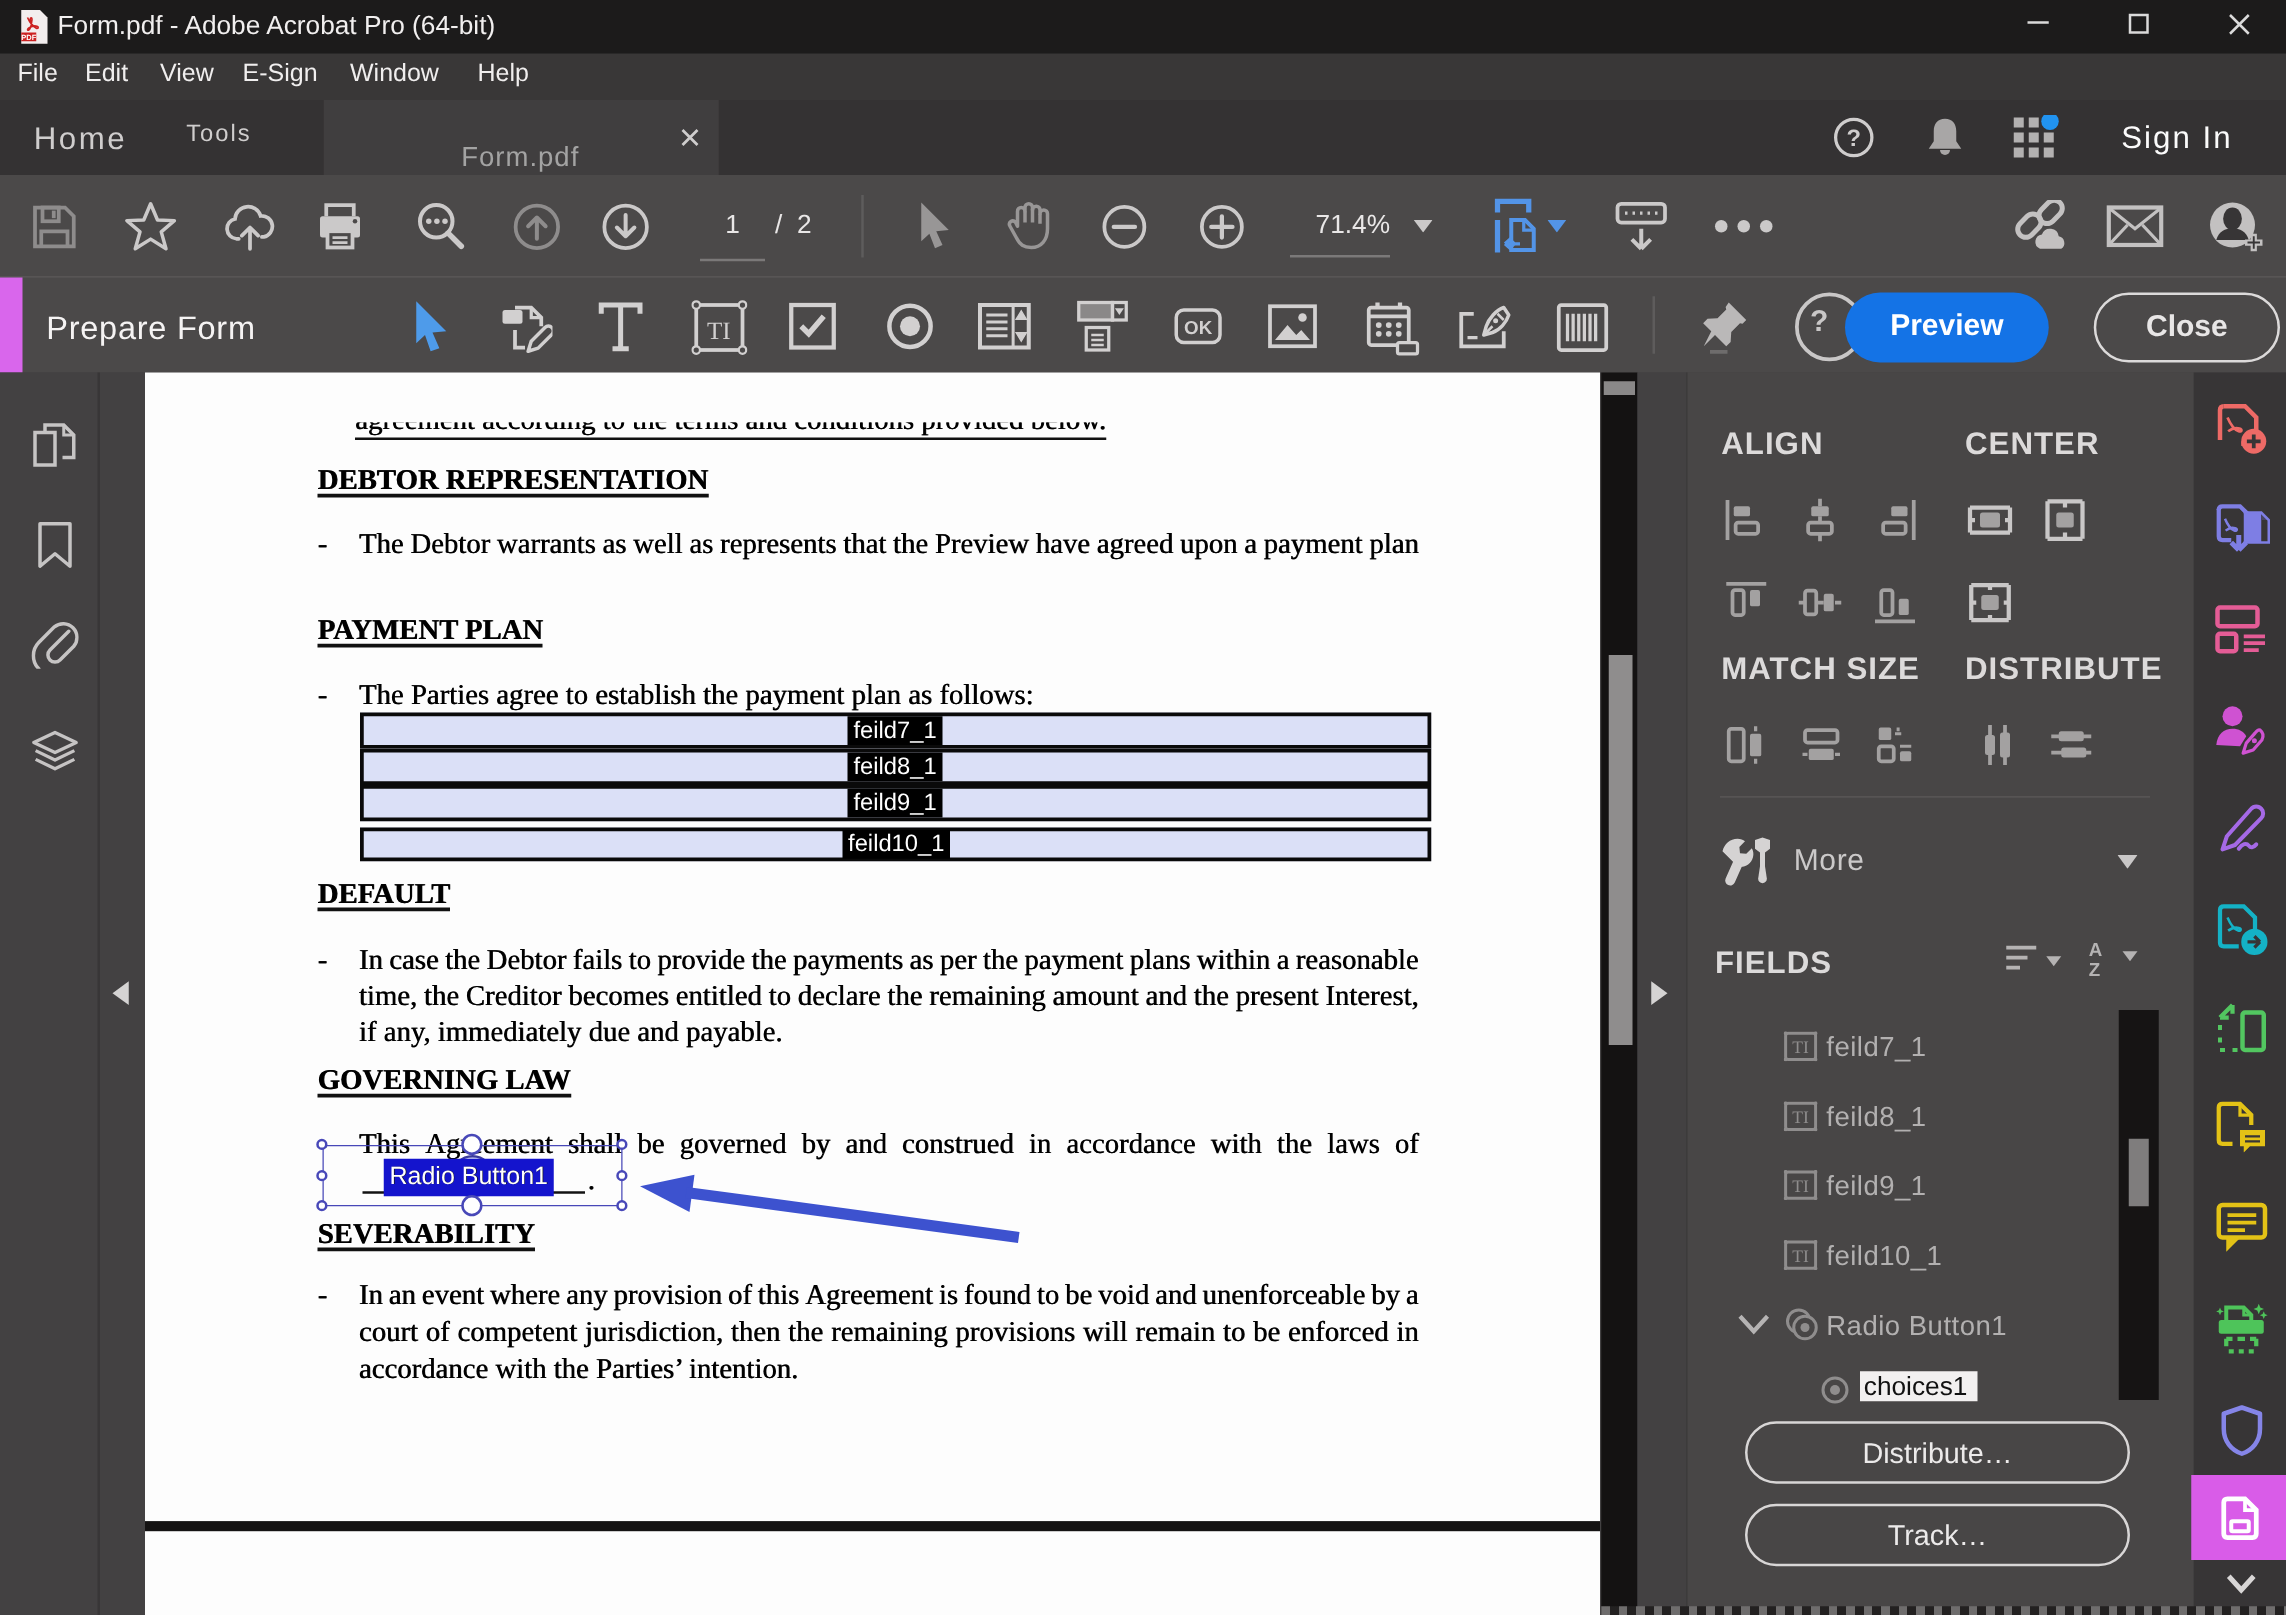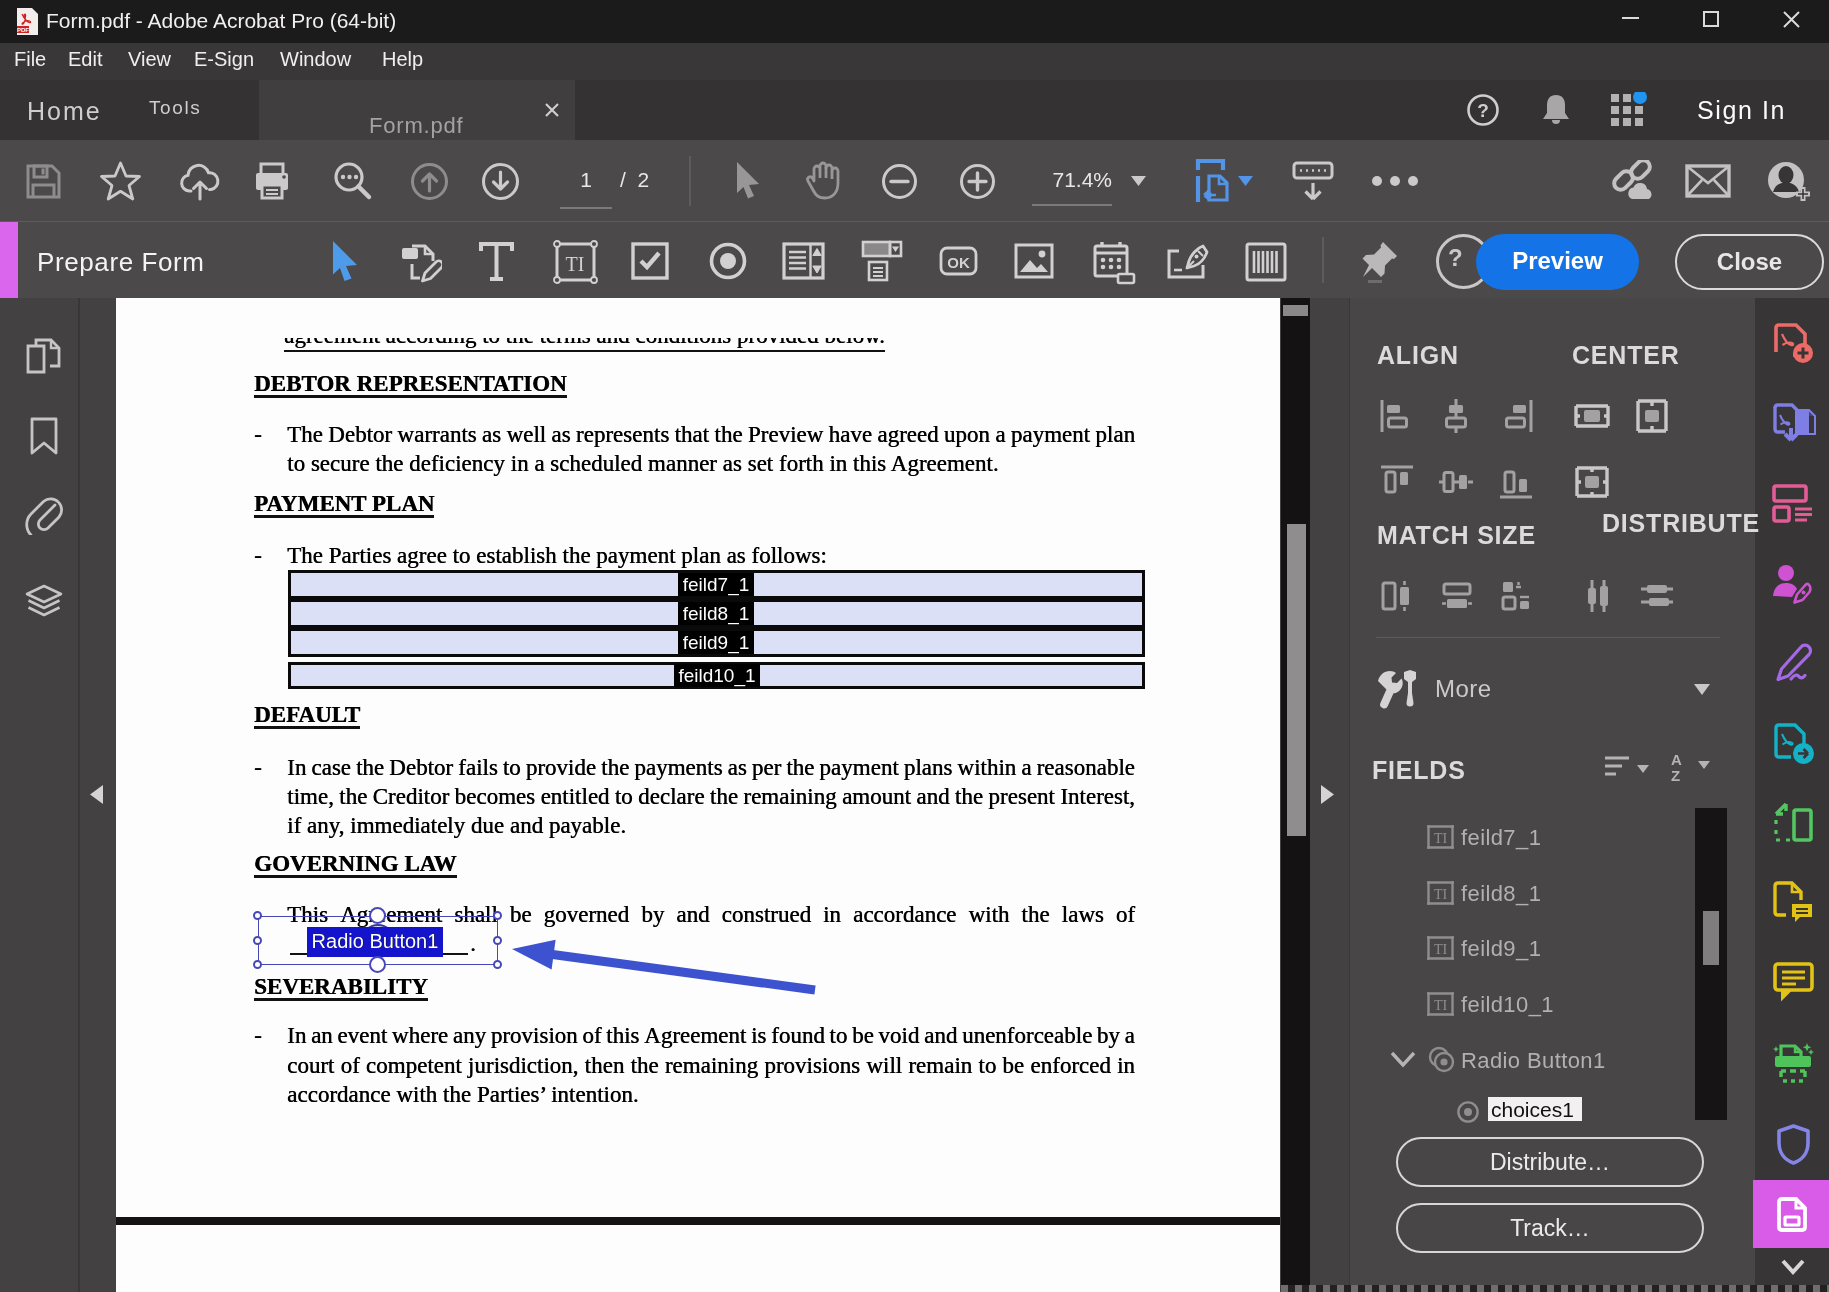--- a/index.html
+++ b/index.html
@@ -370,21 +370,20 @@
           <span>that</span>
           <span>the</span>
           <span>Preview</span>
           <span>have</span>
           <span>agreed</span>
           <span>upon</span>
           <span>a</span>
           <span>payment</span>
           <span>plan</span>
         </div>
-  <div class="dline" style="top:111px;">to secure the deficiency in a scheduled manner as set forth in this Agreement.</div>
 
   <div class="dhead" style="top:155px;">PAYMENT PLAN</div>
   <div class="dash" style="top:203px;">-</div>
   <div class="dline" style="top:203px;">The Parties agree to establish the payment plan as follows:</div>
 
   <div class="frow" style="top:232px;height:29px;"></div>
   <div class="frow" style="top:261px;height:29px;"></div>
   <div class="frow" style="top:290px;height:29px;"></div>
   <div class="frow" style="top:324px;height:27px;"></div>
   <div class="flab" style="left:562px;top:235px;width:76px;height:23px;">feild7_1</div>
@@ -570,21 +569,21 @@
   <path d="M2 33 h32" stroke="#a3a1a1" stroke-width="3"></path>
   <rect x="7" y="8" width="9" height="20" rx="2" class="pico"></rect>
   <rect x="21" y="15" width="8" height="13" rx="1.5" class="pfil"></rect>
 </svg>
 
 <svg class="ico" style="left:1573px;top:464px;" width="38" height="36" viewBox="0 0 38 36">
   <path d="M4 4 h30 M4 4 v28 M34 4 v28 M4 32 h30 M4 18 h4 M30 18 h4 M19 4 v4 M19 28 v4" stroke="#c9c7c7" stroke-width="3.4" fill="none"></path>
   <rect x="12" y="12" width="14" height="12" rx="2" class="pfil" fill="#c9c7c7"></rect>
 </svg>
 <div class="plab" style="left:1377px;top:521px;">MATCH SIZE</div>
-<div class="plab" style="left:1572px;top:509px;margin-left:30px;">DISTRIBUTE</div>
+<div class="plab" style="left:1572px;top:521px;">DISTRIBUTE</div>
 
 <svg class="ico" style="left:1379px;top:578px;" width="36" height="36" viewBox="0 0 36 36">
   <rect x="4" y="5" width="12" height="26" rx="2" class="pico"></rect>
   <rect x="21" y="9" width="9" height="18" rx="1.5" class="pfil"></rect>
   <path d="M25.5 3 v4 M25.5 29 v4" stroke="#a3a1a1" stroke-width="2.6"></path>
 </svg>
 <svg class="ico" style="left:1439px;top:578px;" width="36" height="36" viewBox="0 0 36 36">
   <rect x="5" y="6" width="26" height="10" rx="2" class="pico"></rect>
   <rect x="8" y="21" width="20" height="9" rx="1.5" class="pfil"></rect>
   <path d="M3 25.5 h4 M29 25.5 h4" stroke="#a3a1a1" stroke-width="2.6"></path>

